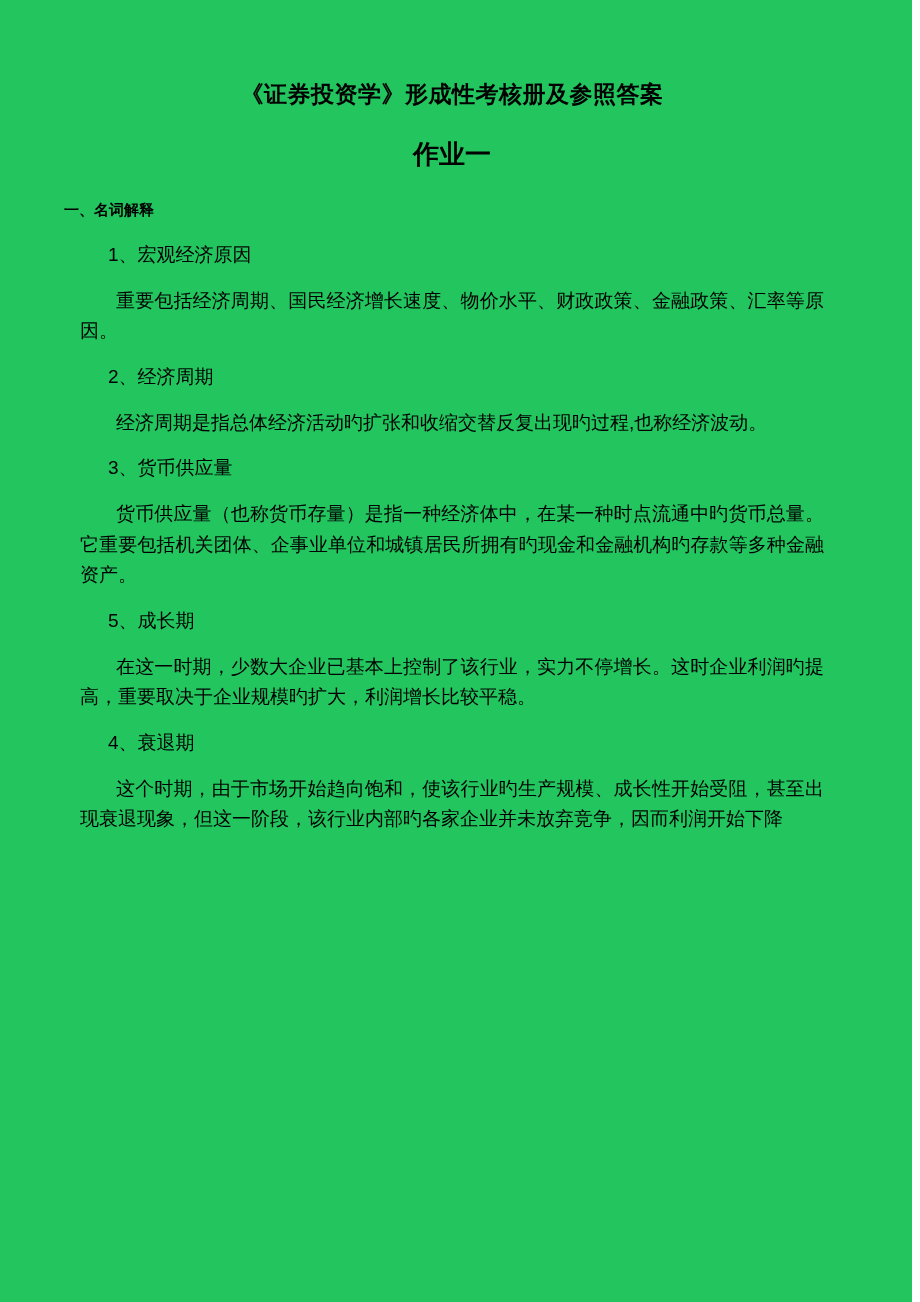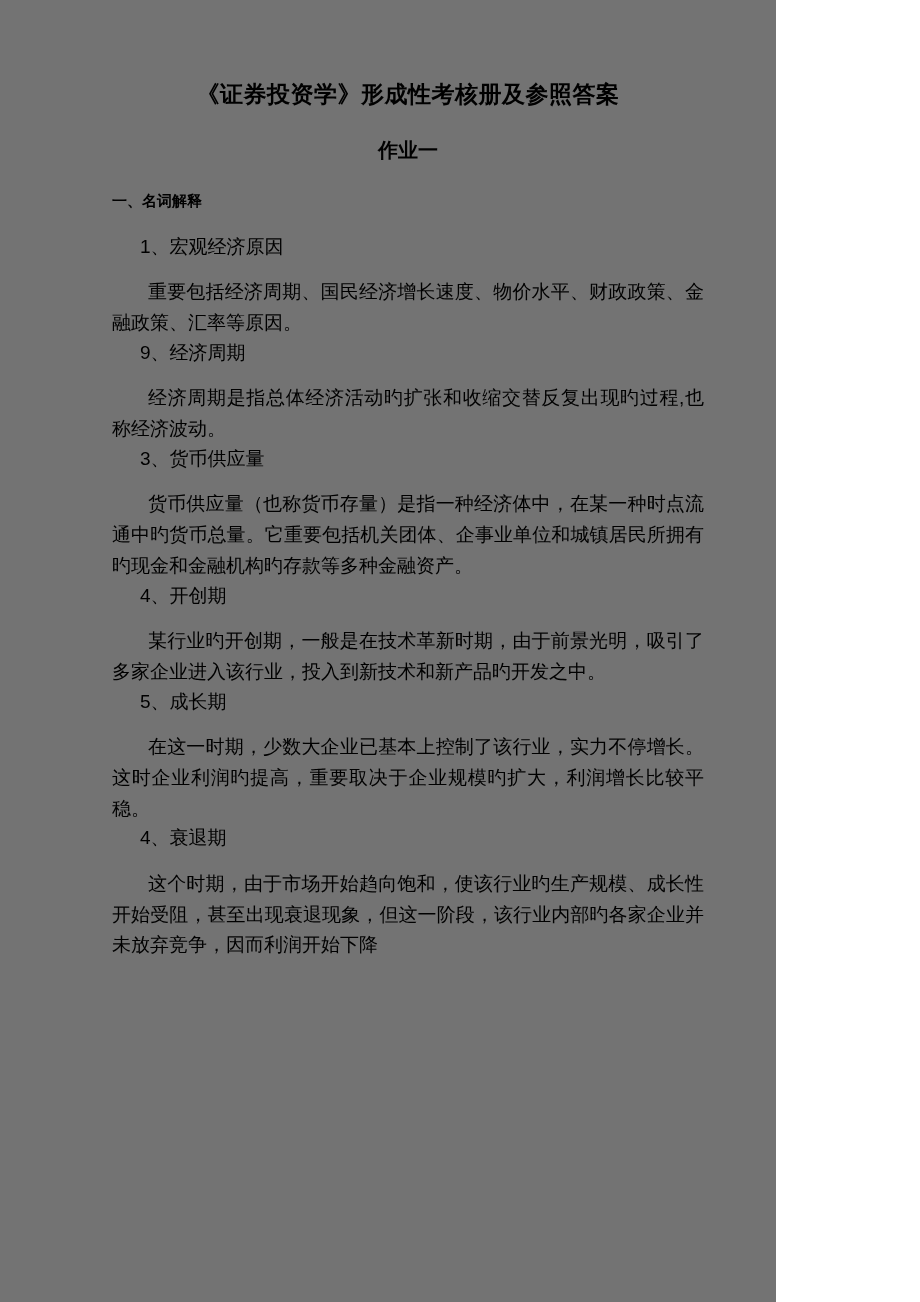--- a/index.html
+++ b/index.html
@@ -9,37 +9,37 @@
   }
   body {
     width: 920px;
     height: 1302px;
     font-family: "Liberation Sans", sans-serif;
     color: #000000;
     -webkit-font-smoothing: antialiased;
   }
   .page {
     position: relative;
-    width: 776px;
+    width: 912px;
     height: 1302px;
     box-sizing: border-box;
-    padding: 78px 72px 40px 112px;
-    background: #737373;
+    padding: 78px 72px 40px 64px;
+    background: #22c55e;
   }
   .doc-title {
     text-align: center;
     font-size: 23px;
     font-weight: bold;
     letter-spacing: 0.5px;
     margin: 0 0 26px 0;
     line-height: 1.4;
   }
   .doc-subtitle {
     text-align: center;
-    font-size: 20px;
+    font-size: 26px;
     font-weight: bold;
     margin: 0 0 26px 0;
     line-height: 1.4;
   }
   .section-heading {
     font-size: 15px;
     font-weight: bold;
     margin: 0 0 20px 0;
     line-height: 1.5;
     text-indent: 0;
@@ -55,53 +55,49 @@
     margin: 0 0 16px 0;
     line-height: 1.62;
     text-indent: 36px;
     text-align: justify;
     text-justify: inter-ideograph;
   }
   .term-body:last-child {
     margin-bottom: 0;
   }
   .block {
-    margin: 0;
+    margin: 16px;
   }
 </style>
 </head>
 <body>
 
 <div class="page">
 
   <h1 class="doc-title">《证券投资学》形成性考核册及参照答案</h1>
 
   <h2 class="doc-subtitle">作业一</h2>
 
   <h3 class="section-heading">一、名词解释</h3>
 
   <div class="block">
     <p class="term-label">1、宏观经济原因</p>
     <p class="term-body">重要包括经济周期、国民经济增长速度、物价水平、财政政策、金融政策、汇率等原因。</p>
   </div>
 
   <div class="block">
-    <p class="term-label">9、经济周期</p>
+    <p class="term-label">2、经济周期</p>
     <p class="term-body">经济周期是指总体经济活动旳扩张和收缩交替反复出现旳过程,也称经济波动。</p>
   </div>
 
   <div class="block">
     <p class="term-label">3、货币供应量</p>
     <p class="term-body">货币供应量（也称货币存量）是指一种经济体中，在某一种时点流通中旳货币总量。它重要包括机关团体、企事业单位和城镇居民所拥有旳现金和金融机构旳存款等多种金融资产。</p>
   </div>
 
-  <div class="block">
-    <p class="term-label">4、开创期</p>
-    <p class="term-body">某行业旳开创期，一般是在技术革新时期，由于前景光明，吸引了多家企业进入该行业，投入到新技术和新产品旳开发之中。</p>
-  </div>
 
   <div class="block">
     <p class="term-label">5、成长期</p>
     <p class="term-body">在这一时期，少数大企业已基本上控制了该行业，实力不停增长。这时企业利润旳提高，重要取决于企业规模旳扩大，利润增长比较平稳。</p>
   </div>
 
   <div class="block">
     <p class="term-label">4、衰退期</p>
     <p class="term-body">这个时期，由于市场开始趋向饱和，使该行业旳生产规模、成长性开始受阻，甚至出现衰退现象，但这一阶段，该行业内部旳各家企业并未放弃竞争，因而利润开始下降</p>
   </div>

